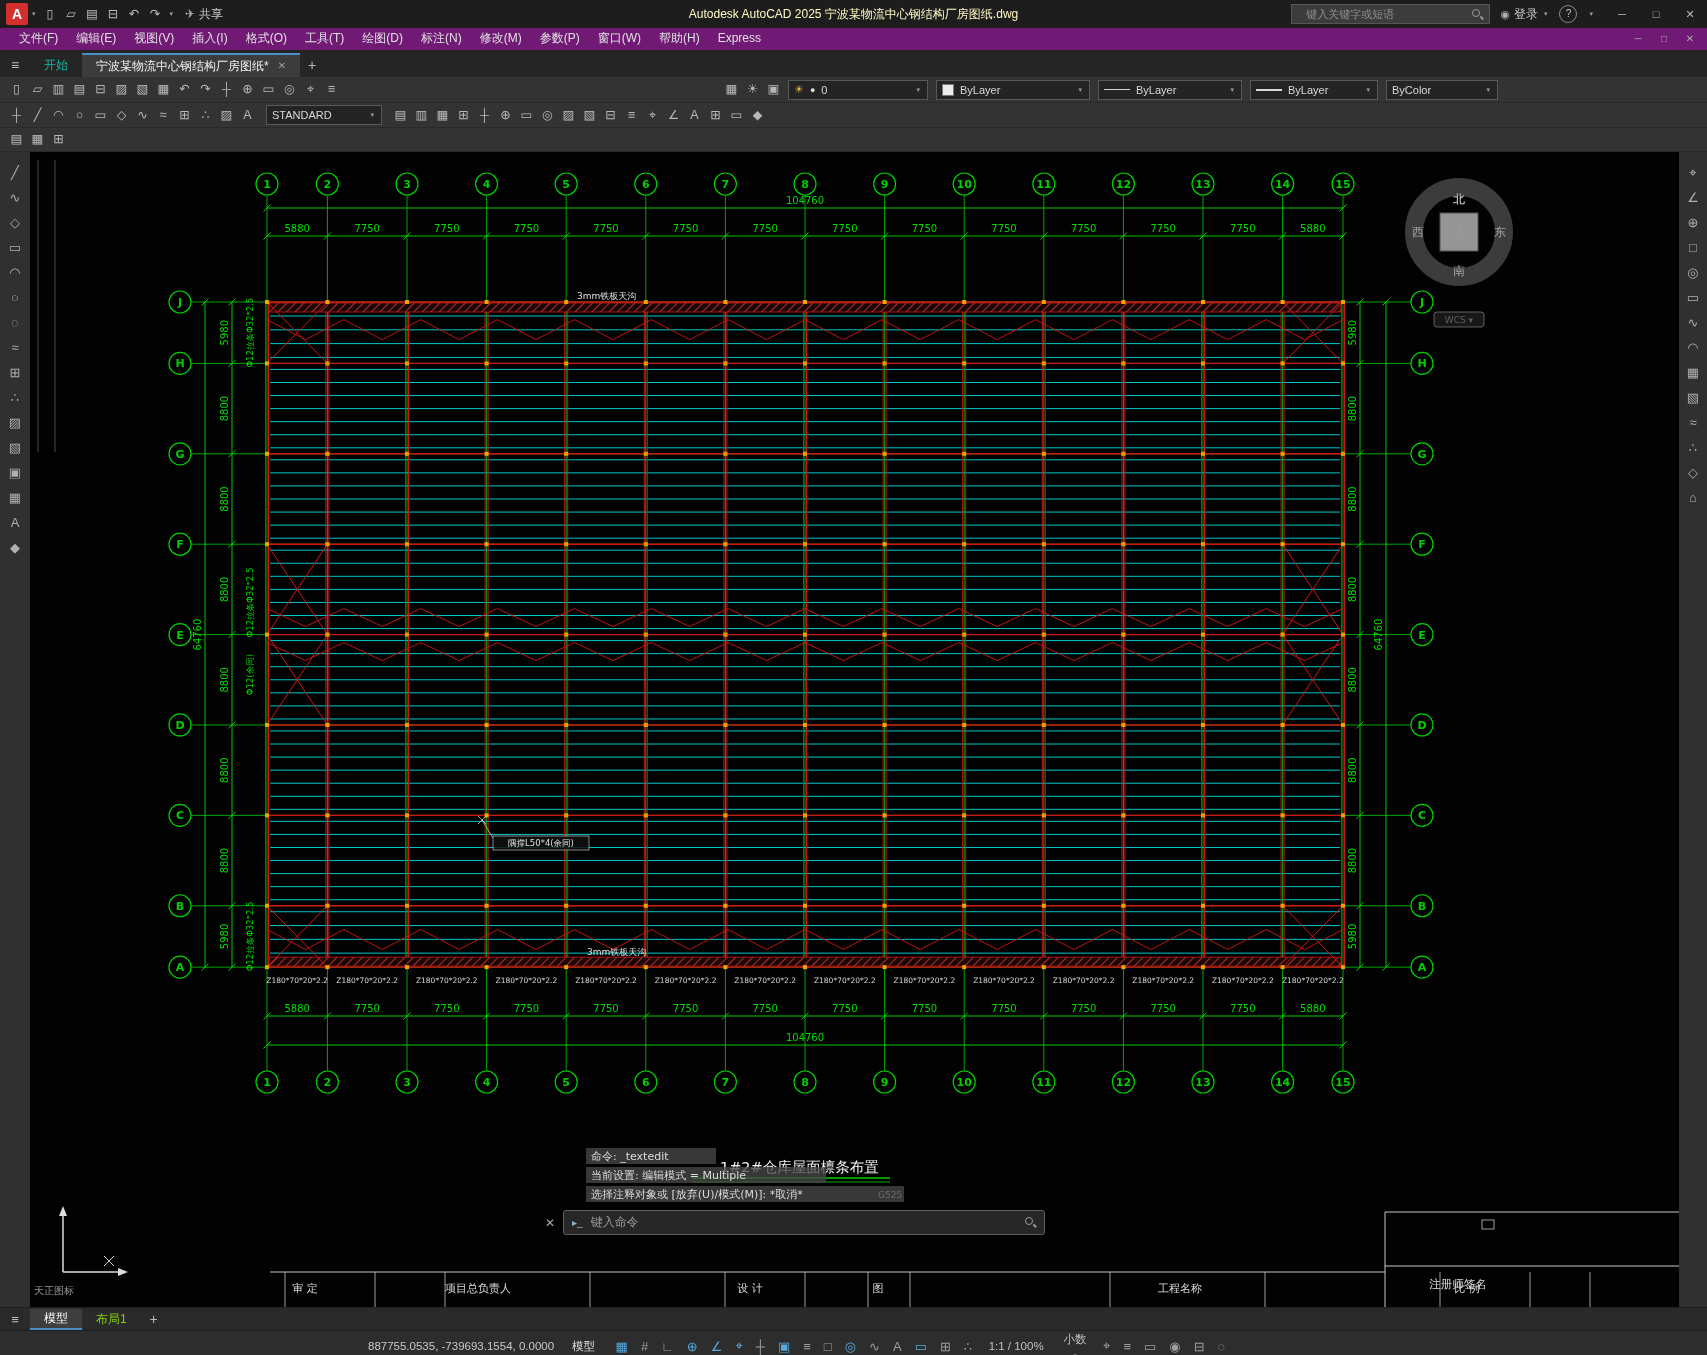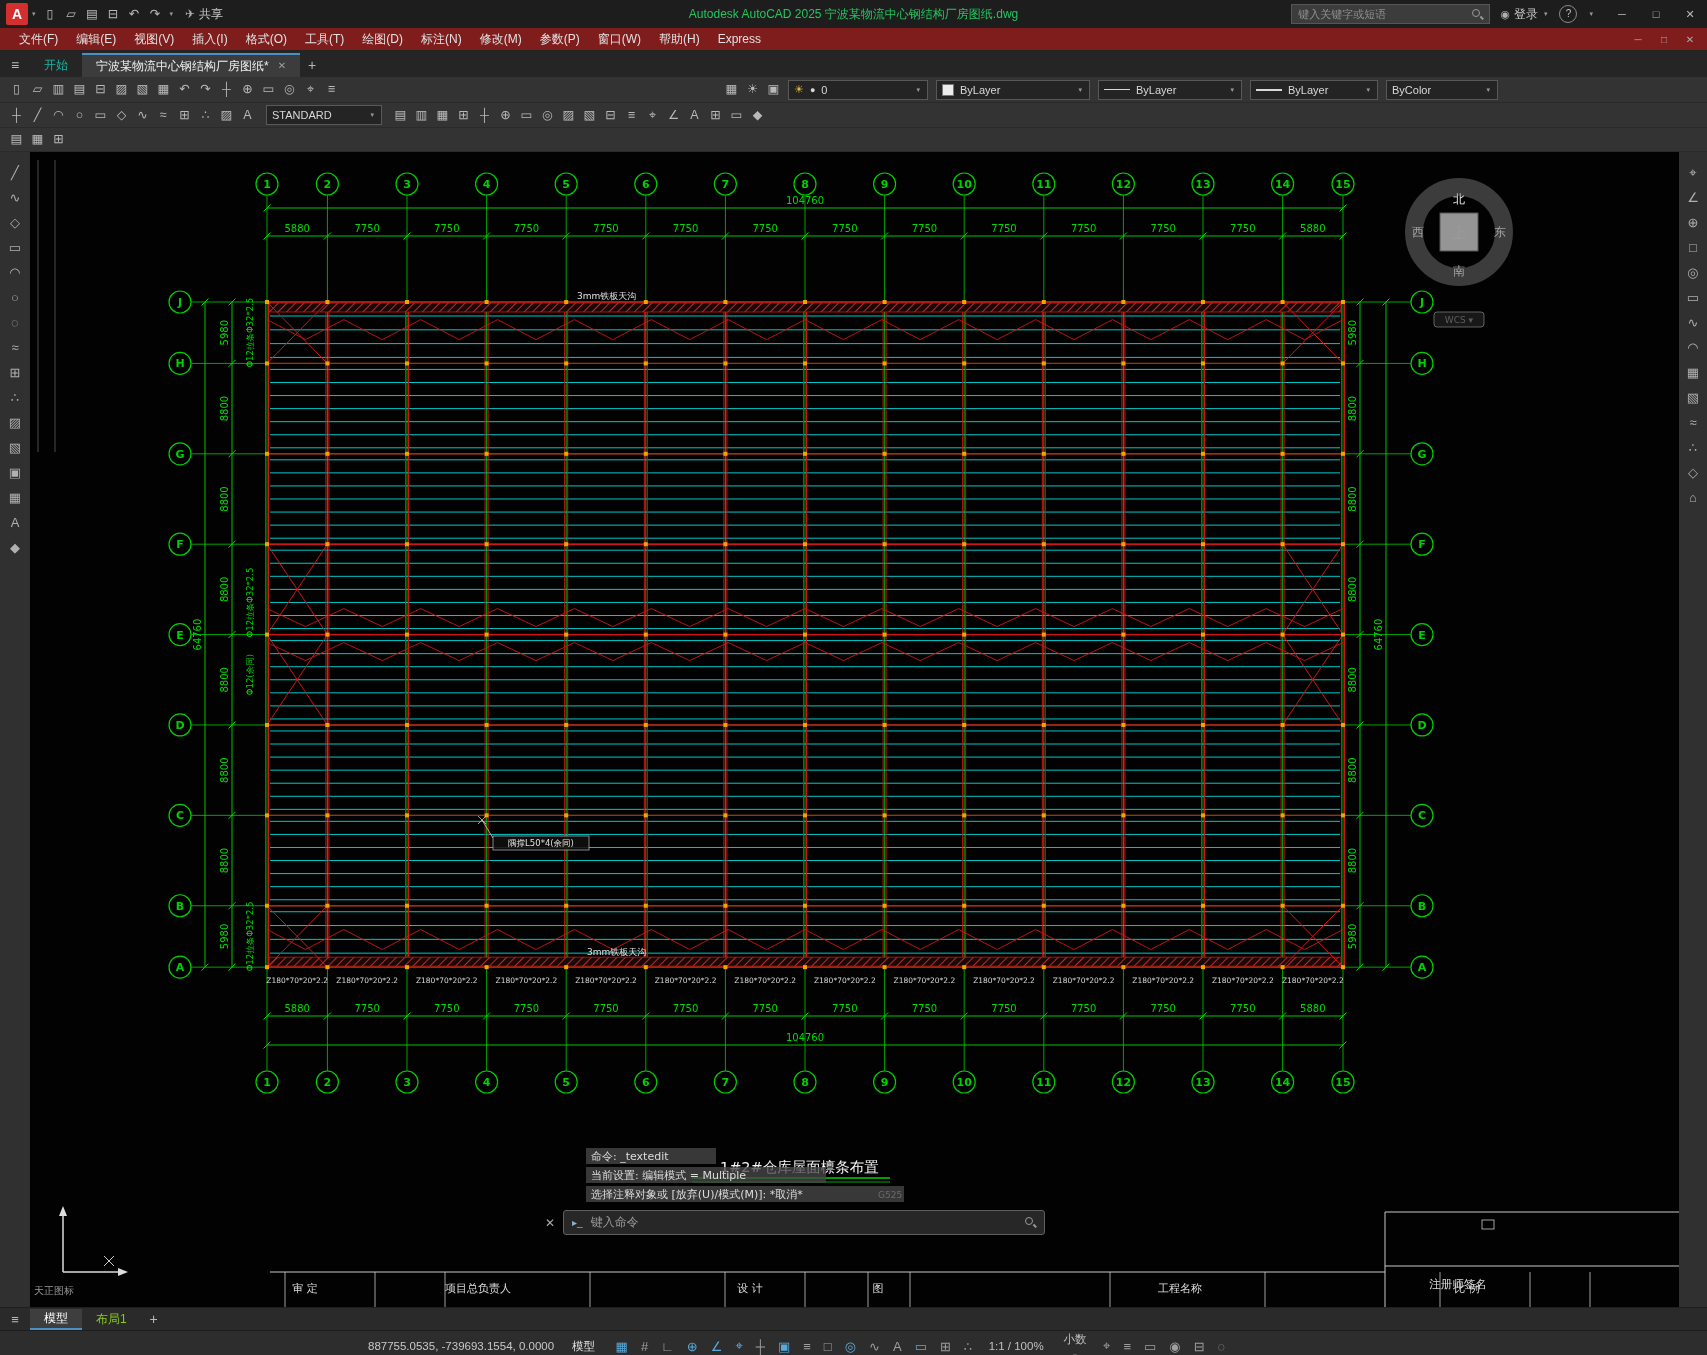--- a/index.html
+++ b/index.html
@@ -8,35 +8,35 @@
 
   
   .titlebar{height:28px;background:#1d1d1d;display:flex;align-items:center;position:relative;color:#cfcfcf;font-size:12px;flex:0 0 auto;}
   .tb-left{display:flex;align-items:center;gap:2px;padding-left:6px;}
   .logo{width:22px;height:22px;background:#d32f2f;color:#fff;font-weight:bold;text-align:center;line-height:22px;border-radius:2px;font-size:14px;}
   .caret{font-size:7px;color:#9a9a9a;padding:0 2px;}
   .qat{display:flex;align-items:center;}
   .ticon{width:21px;height:21px;line-height:21px;text-align:center;font-size:12.5px;color:#b8b8b8;}
   .share{display:flex;align-items:center;gap:4px;margin-left:8px;color:#c8c8c8;}
   .share-ic{color:#b0b0b0;font-size:12px;}
-  .tb-title{position:absolute;left:50%;transform:translateX(-50%);top:0;line-height:28px;color:#22c55e;white-space:nowrap;text-align:right;}
+  .tb-title{position:absolute;left:50%;transform:translateX(-50%);top:0;line-height:28px;color:#fef9c3;white-space:nowrap;text-align:right;}
   .tb-right{margin-left:auto;display:flex;align-items:center;gap:10px;padding-right:0;}
   .searchbox{width:185px;height:18px;background:#3c3c3c;border:1px solid #565656;display:flex;align-items:center;padding:0 6px;gap:6px;color:#8f8f8f;font-size:11px;}
-  .search-text{flex:1;white-space:nowrap;overflow:hidden;}
+  .search-text{flex:1;white-space:nowrap;overflow:hidden;margin-left:8px;}
   .mag{position:relative;width:11px;height:11px;flex:0 0 auto;}
   .mag::before{content:"";position:absolute;left:0;top:0;width:6px;height:6px;border:1.5px solid #999;border-radius:50%;}
   .mag::after{content:"";position:absolute;left:7.5px;top:8px;width:4px;height:1.5px;background:#999;transform:rotate(45deg);}
   .signin{display:flex;align-items:center;gap:4px;color:#c8c8c8;}
   .user-ic{font-size:11px;color:#b0b0b0;}
   .help-btn{width:16px;height:16px;border:1px solid #8a8a8a;border-radius:50%;text-align:center;line-height:15px;font-size:10px;color:#c0c0c0;}
   .winbtns{display:flex;}
   .winbtn{width:34px;text-align:center;line-height:28px;color:#bbb;font-size:11px;}
 
   
-  .menubar{height:22px;background:#7f1d1d;display:flex;align-items:center;border-bottom:1px solid #232323;flex:0 0 auto;}
+  .menubar{height:22px;background:#701a75;display:flex;align-items:flex-start;border-bottom:1px solid #232323;flex:0 0 auto;}
   .menu-items{display:flex;padding-left:10px;}
   .menu-item{padding:0 9px;line-height:21px;font-size:12px;color:#e0e0e0;white-space:nowrap;}
   .mwinbtns{margin-left:auto;display:flex;padding-right:4px;}
   .mwinbtn{width:26px;text-align:center;line-height:21px;color:#aaa;font-size:10px;}
 
   
   .doctabs{height:26px;background:#252525;display:flex;align-items:flex-end;flex:0 0 auto;}
   .dt-menu{width:30px;text-align:center;line-height:24px;color:#b8b8b8;font-size:14px;}
   .dt-tab{padding:0 14px;line-height:24px;font-size:12px;color:#14b8a6;white-space:nowrap;}
   .dt-tab.active{background:#3c3c3c;color:#f0f0f0;display:flex;align-items:center;gap:9px;border-top:2px solid #4a90c4;line-height:22px;}

